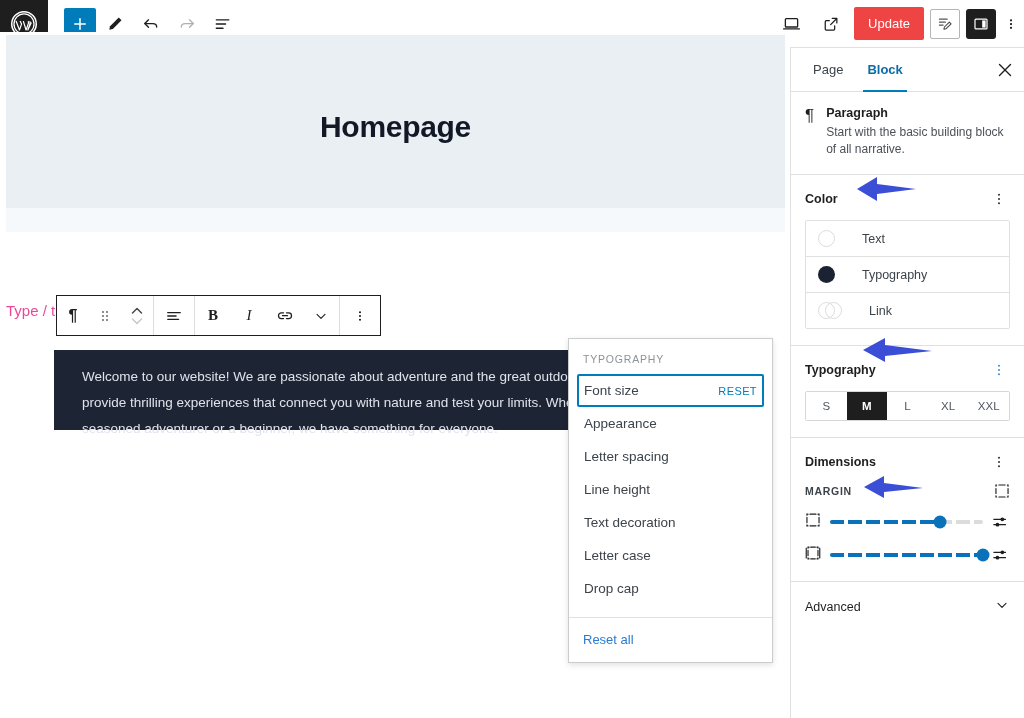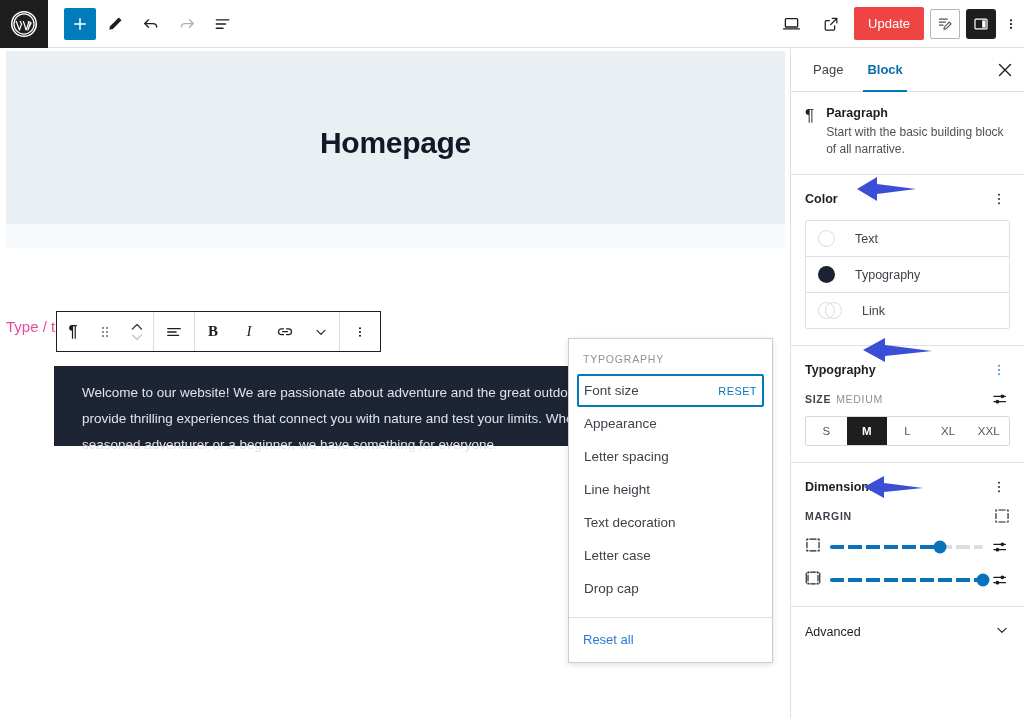--- a/index.html
+++ b/index.html
@@ -36,21 +36,21 @@
     background:#ef4444; color:#fff; border:none; border-radius:2px;
     font-size:13px; font-family:"Liberation Sans", sans-serif;
     padding:0 14px; height:33px; cursor:pointer; font-weight:400;
   }
   .tbtn.boxed { border:1px solid #b5b5b5; border-radius:2px; width:30px; height:30px; background:#fff; }
   .tbtn.dark { background:#1e1e1e; border-radius:3px; width:30px; height:30px; }
   .tbtn.edge { width:18px; }
 
   
   #canvas {
-    position:absolute; left:0; top:48px; width:790px; height:670px;
+    position:absolute; left:0; top:32px; width:790px; height:670px;
     background:#ffffff; overflow:hidden;text-decoration:underline;
   }
   .hero {
     position:absolute; left:6px; top:3px; width:779px; height:173px;
     background:#eaeff4;
     display:flex; align-items:center; justify-content:center;
   }
   .hero-title {
     font-size:30px; font-weight:bold; color:#121826;
     font-family:"Liberation Sans", sans-serif; letter-spacing:-0.3px;
@@ -152,21 +152,21 @@
   .panel { border-bottom:1px solid #e0e0e0; padding:13px 14px 16px 14px; position:relative; }
   .panel-head { display:flex; align-items:center; height:22px; margin-bottom:10px; }
   .panel-title { font-size:12.5px; font-weight:bold; color:#1e1e1e; }
   .panel-dots {
     margin-left:auto; width:22px; height:22px; display:flex; align-items:center;
     justify-content:center; cursor:pointer; background:transparent; border:none;
   }
 
   .color-list { border:1px solid #e0e0e0; border-radius:2px; overflow:hidden; }
   .color-row {
-    display:flex; align-items:center; gap:20px; padding:9px 12px;
+    display:flex; align-items:center; gap:27px; padding:9px 12px;
     border-bottom:1px solid #e0e0e0; cursor:pointer; background:#fff;
   }
   .color-row:last-child { border-bottom:none; }
   .swatch { width:17px; height:17px; border-radius:50%; flex:0 0 17px; }
   .swatch.empty { border:1px solid #dcdcdc; background:#fff; }
   .swatch.dark { background:#1b2232; }
   .color-label { font-size:12.5px; color:#3c434a; }
   .link-swatch { position:relative; width:24px; height:17px; flex:0 0 24px; }
   .link-swatch i {
     position:absolute; top:0; width:17px; height:17px; border-radius:50%;
@@ -453,31 +453,20 @@
     <div class="panel-head">
       <span class="panel-title">Typography</span>
       <button class="panel-dots">
         <svg width="14" height="16" viewBox="0 0 14 20" aria-hidden="true">
           <circle cx="7" cy="4" r="1.3" fill="#2b7fd4"></circle>
             <circle cx="7" cy="10" r="1.3" fill="#2b7fd4"></circle>
             <circle cx="7" cy="16" r="1.3" fill="#2b7fd4"></circle>
         </svg>
       </button>
     </div>
-    <div class="sub-row">
-      <span class="sub-label">SIZE</span>
-      <span class="sub-value">MEDIUM</span>
-      <button class="sub-tool">
-        <svg width="18" height="16" viewBox="0 0 20 18" aria-hidden="true">
-          <path d="M2 6h13M2 12h13" stroke="#1e1e1e" stroke-width="1.5" stroke-linecap="round"></path>
-          <circle cx="11.5" cy="6" r="2.1" fill="#1e1e1e"></circle>
-            <circle cx="6" cy="12" r="2.1" fill="#1e1e1e"></circle>
-        </svg>
-      </button>
-    </div>
     <div class="seg">
       <button class="seg-btn">S</button>
       <button class="seg-btn active">M</button>
       <button class="seg-btn">L</button>
       <button class="seg-btn">XL</button>
       <button class="seg-btn">XXL</button>
     </div>
   </div>
 
   <div class="panel">

